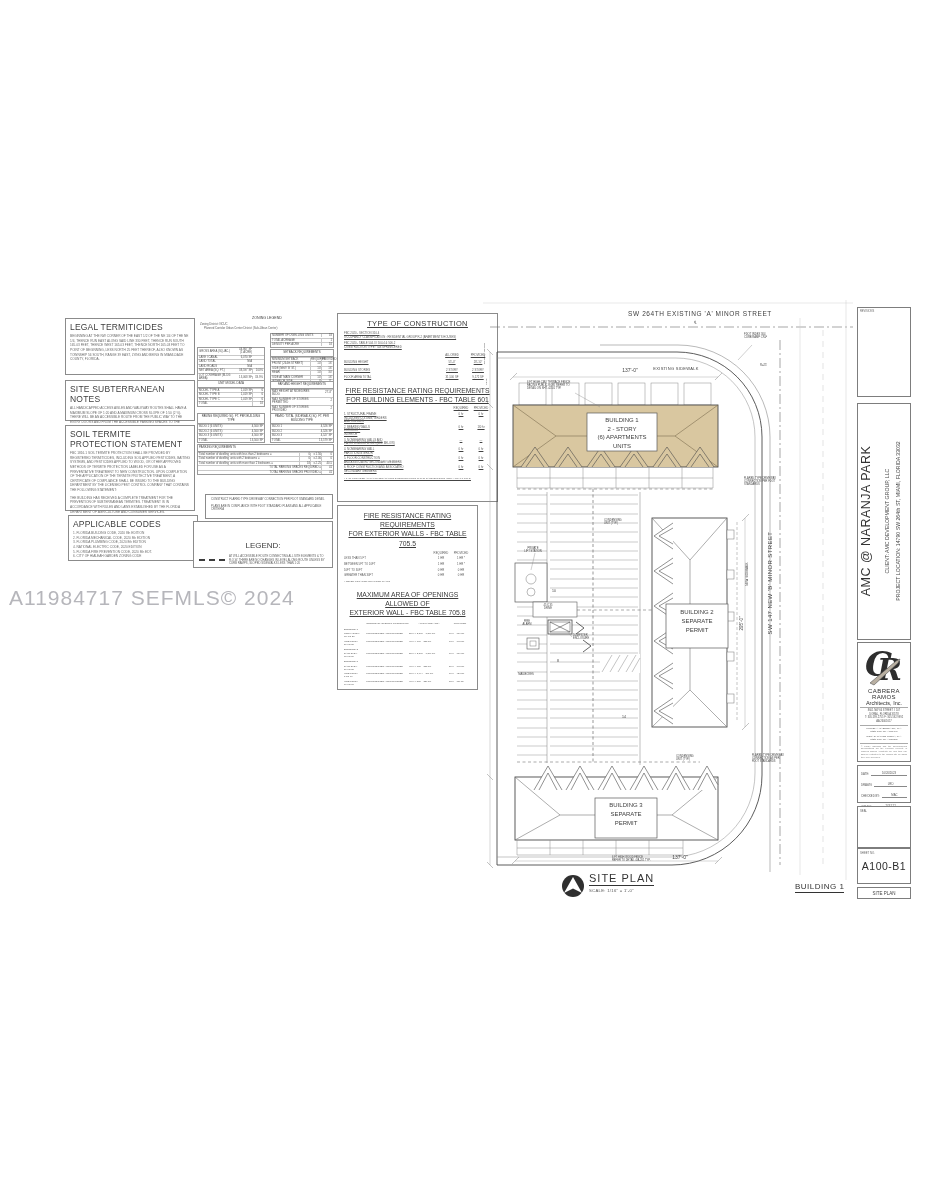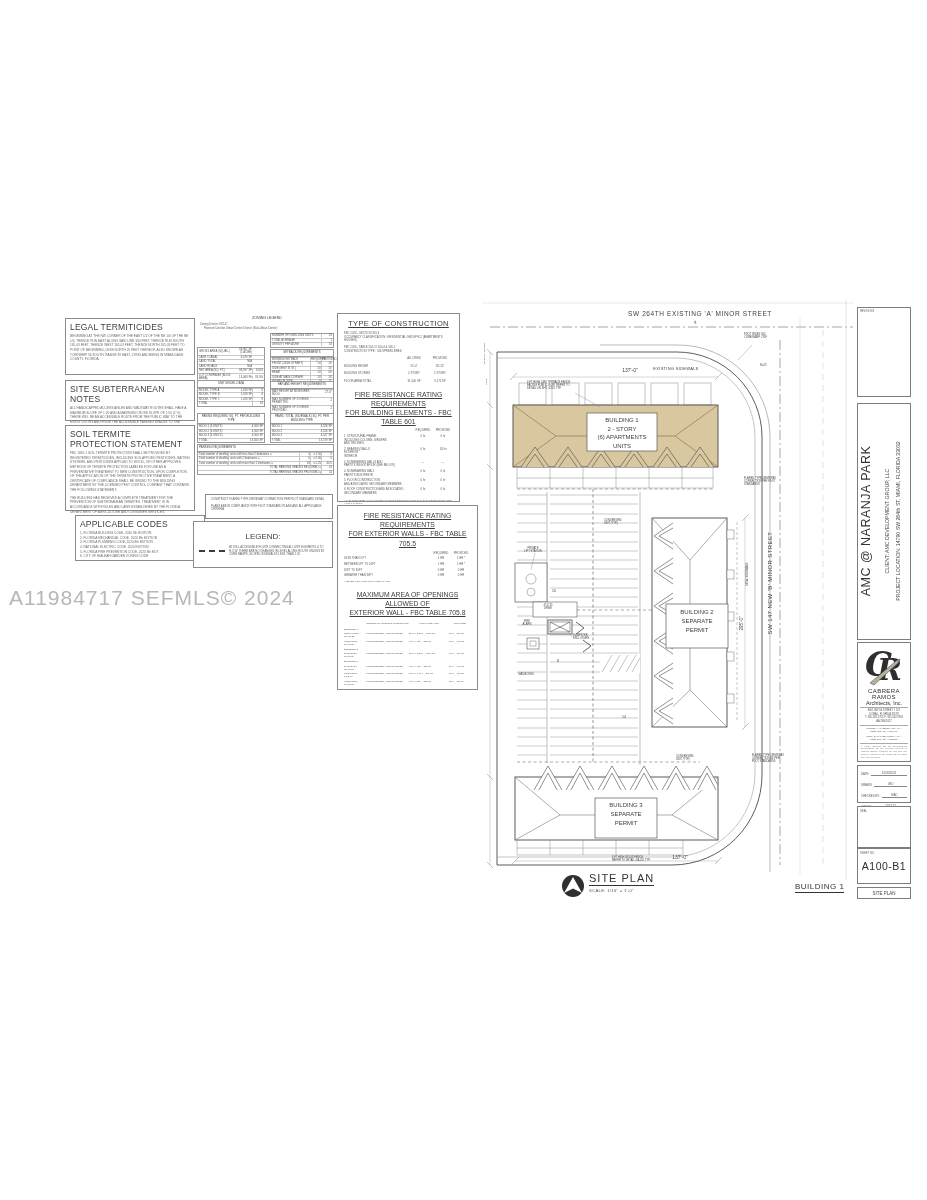--- a/index.html
+++ b/index.html
@@ -43,21 +43,21 @@
   </div>
   <div class="nbox" style="left:65px;top:380px;width:130px;height:41px;">
     <h3>SITE SUBTERRANEAN NOTES</h3>
     <div class="small">ALL HANDICAPPED ACCESS AISLES AND WALKWAY ROUTES SHALL HAVE A MAXIMUM SLOPE OF 1:20 AND A MAXIMUM CROSS SLOPE OF 1:50 (2 %). THERE WILL BE AN ACCESSIBLE ROUTE FROM THE PUBLIC WAY TO THE ENTRY DOORS AND FROM THE ACCESSIBLE PARKING SPACES TO THE ENTRY DOORS.</div>
   </div>
   <div class="nbox" style="left:65px;top:425px;width:130px;height:86px;">
     <h3>SOIL TERMITE PROTECTION STATEMENT</h3>
     <div class="small" style="margin-bottom:3px;">FBC 1816.1 SOIL TERMITE PROTECTION SHALL BE PROVIDED BY REGISTERED TERMITICIDES, INCLUDING SOIL APPLIED PESTICIDES, BAITING SYSTEMS, AND PESTICIDES APPLIED TO WOOD, OR OTHER APPROVED METHODS OF TERMITE PROTECTION LABELED FOR USE AS A PREVENTATIVE TREATMENT TO NEW CONSTRUCTION. UPON COMPLETION OF THE APPLICATION OF THE TERMITE PROTECTIVE TREATMENT, A CERTIFICATE OF COMPLIANCE SHALL BE ISSUED TO THE BUILDING DEPARTMENT BY THE LICENSED PEST CONTROL COMPANY THAT CONTAINS THE FOLLOWING STATEMENT:</div>
     <div class="small">THE BUILDING HAS RECEIVED A COMPLETE TREATMENT FOR THE PREVENTION OF SUBTERRANEAN TERMITES. TREATMENT IS IN ACCORDANCE WITH RULES AND LAWS ESTABLISHED BY THE FLORIDA DEPARTMENT OF AGRICULTURE AND CONSUMER SERVICES.</div>
   </div>
-  <div class="nbox" style="left:75px;top:515px;width:130px;height:46px;">
+  <div class="nbox" style="left:68px;top:515px;width:130px;height:46px;">
     <h3>APPLICABLE CODES</h3>
     <div class="small">1.   FLORIDA BUILDING CODE, 2020 8th EDITION</div>
     <div class="small">2.   FLORIDA MECHANICAL CODE, 2020 8th EDITION</div>
     <div class="small">3.   FLORIDA PLUMBING CODE, 2020 8th EDITION</div>
     <div class="small">4.   NATIONAL ELECTRIC CODE, 2020 EDITION</div>
     <div class="small">5.   FLORIDA FIRE PREVENTION CODE, 2020 8th EDT.</div>
     <div class="small">6.   CITY OF HIALEAH GARDEN ZONING CODE</div>
   </div>
 
   <div class="abs" style="left:197px;top:316px;width:140px;text-align:center;font-size:3.6px;color:#3c3c3c;">ZONING LEGEND</div>
@@ -267,21 +267,21 @@
     <div class="tr">
         <span class="f1" style="text-align:right;">TOTAL PARKING SPACES REQUIRED =</span>
         <span class="w10">41</span>
       </div>
     <div class="tr">
         <span class="f1" style="text-align:right;">TOTAL PARKING SPACES PROVIDED =</span>
         <span class="w10">41</span>
       </div>
   </div>
 
-  <div class="mid" style="left:337px;top:313px;width:123px;height:189px;">
+  <div class="mid" style="left:337px;top:313px;width:161px;height:189px;text-decoration:underline;">
     <div class="bt">TYPE OF CONSTRUCTION</div>
     <div class="tiny" style="margin-top:4px;">FBC 2020 - SECTION 310.4</div>
     <div class="tiny">OCCUPANCY CLASSIFICATION :  RESIDENTIAL GROUP R-2 (APARTMENTS HOUSES)</div>
     <div class="tiny" style="margin-top:3px;">FBC 2020 - TABLE 504.3 / 504.4 &amp; 506.2</div>
     <div class="tiny">CONSTRUCTION TYPE :  II-B   SPRINKLERED</div>
     <div class="row tiny" style="margin-top:4px;">
         <span class="f1"></span>
         <span class="cA">ALLOWED</span>
         <span class="cA">PROVIDED</span>
       </div>
@@ -426,21 +426,21 @@
         <span class="f1">UNPROTECTED / SPRINKLERED</span>
         <span style="width:40px;">45% X 502 = 236 SF</span>
         <span style="width:22px;">38% = 116 SF</span>
       </div>
   </div>
 
   <div class="mid" style="left:205px;top:494px;width:128px;height:25px;padding:3px 5px;">
     <div class="tiny">CONSTRUCT FLARED TYPE DRIVEWAY CONNECTION PER FDOT STANDARD DETAIL</div>
     <div class="tiny" style="margin-top:3px;">PLANS ARE IN COMPLIANCE WITH FDOT STANDARD PLANS AND ALL APPLICABLE CRITERIA</div>
   </div>
-  <div class="mid" style="left:193px;top:521px;width:140px;height:47px;padding:10px 5px;">
+  <div class="mid" style="left:193px;top:521px;width:140px;height:47px;padding:19px 5px;">
     <div style="font-size:8px;text-align:center;color:#3c3c3c;">LEGEND:</div>
     <div class="row" style="margin-top:5px;align-items:center;">
       <span style="width:26px;border-top:2px dashed #3c3c3c;margin-right:4px;"></span>
       <span class="tiny" style="flex:1;">AT WILL ACCESSIBLE ROUTE CONNECTING ALL SITE ELEMENTS &amp; TO R.O.W. THERE ARE NO CHANGES IN LEVEL ALONG ROUTE UNLESS BY CURB RAMPS, SLOPED SIDEWALKS LESS THAN 1:20</span>
     </div>
   </div>
 
   <svg class="abs" style="left:480px;top:292px;" width="380" height="616" viewBox="480 292 380 616">
     <line x1="483" y1="303" x2="853" y2="303" stroke="#d2d2d2" stroke-width="0.5"></line>
     <path d="M490 327H853" stroke="#6b6b6b" stroke-width="0.6" fill="none" stroke-dasharray="10 3 2 3"></path>

